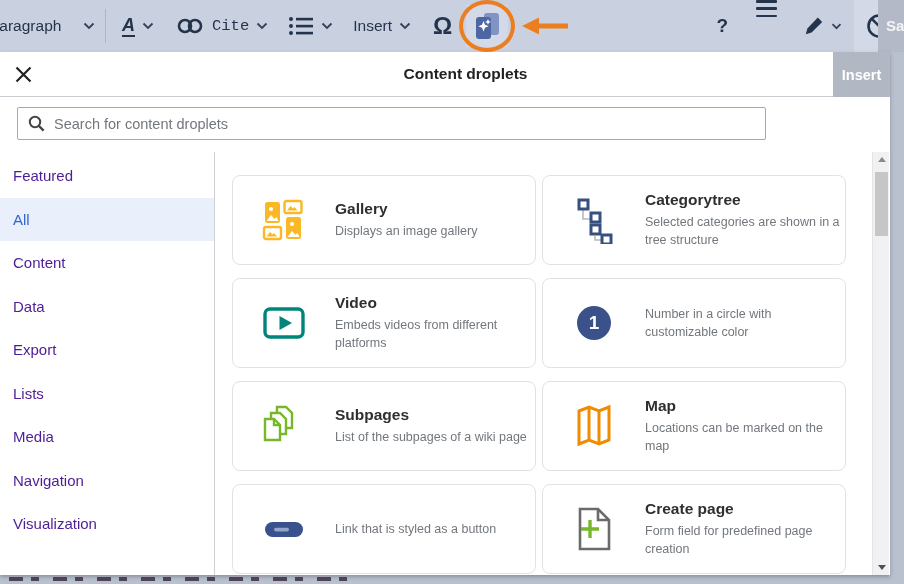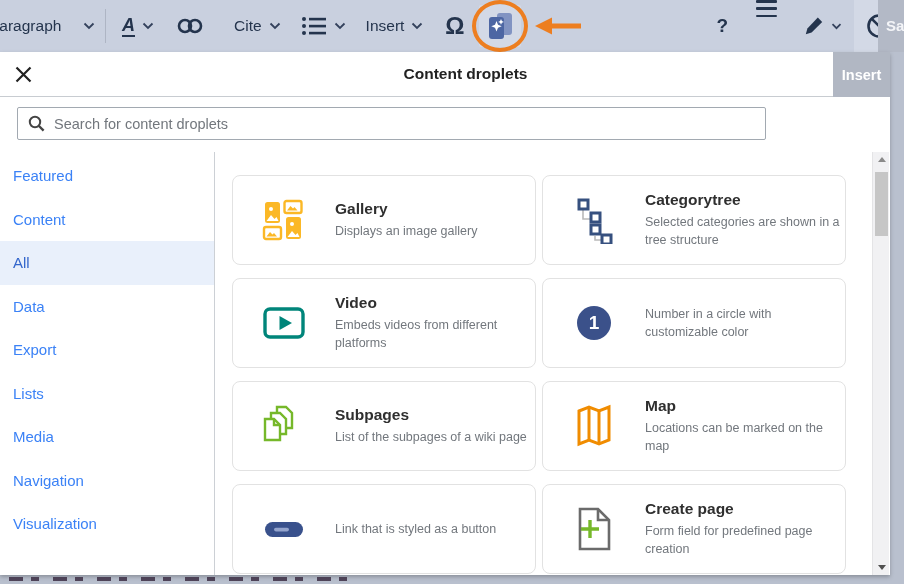--- a/index.html
+++ b/index.html
@@ -78,21 +78,21 @@
   .search-input {
     border:0; outline:0; flex:1; height:100%; font-size:14.5px;
     font-family:"Liberation Sans", sans-serif; color:#222; background:transparent;
   }
   .search-input::placeholder { color:#72777d; opacity:1; }
 
   .dlg-body { display:flex; height:423px; position:relative; }
   .sidebar { width:215px; flex:none; border-right:1px solid #ccd0d5; padding-top:2px; }
   .cat-item {
     height:43.5px; display:flex; align-items:center; padding-left:13px;
-    font-size:15px; color:#3b82f6; cursor:pointer;
+    font-size:15px; color:#4c1d95; cursor:pointer;
   }
   .cat-item.selected { background:var(--selected-bg,#e9f0fb); color:var(--link-blue,#3366cc); }
 
   .cards-area { position:relative; flex:1; overflow:hidden; }
   .cards-grid {
     position:absolute; left:17px; top:23px;
     display:grid; grid-template-columns:304px 304px; column-gap:6px; row-gap:13px;
   }
   .card {
     width:304px; height:90px; background:#fff; border:1px solid #e2e2e2;
@@ -144,21 +144,21 @@
     <svg class="chev" width="12" height="8">
         <path d="M1.5 1.5 L6 6 L10.5 1.5" stroke="#33415c" stroke-width="1.8" fill="none"></path>
       </svg>
   </div>
   <div class="tb-item" style="margin-left:14px;">
     <svg width="28" height="20" viewBox="0 0 28 20">
         <circle cx="9" cy="10" r="6" fill="none" stroke="#24344d" stroke-width="2.6"></circle>
         <circle cx="19" cy="10" r="6" fill="none" stroke="#24344d" stroke-width="2.6"></circle>
       </svg>
   </div>
-  <div class="tb-item" style="margin-left:22px;">
+  <div class="tb-item" style="margin-left:0;font-family:Liberation Mono, monospace;">
     <span>Cite</span>
     <svg class="chev" width="12" height="8">
         <path d="M1.5 1.5 L6 6 L10.5 1.5" stroke="#33415c" stroke-width="1.8" fill="none"></path>
       </svg>
   </div>
   <div class="tb-item" style="margin-left:12px;">
     <svg width="26" height="22" viewBox="0 0 26 22">
         <circle cx="3" cy="4" r="2" fill="#24344d"></circle>
         <circle cx="3" cy="11" r="2" fill="#24344d"></circle>
         <circle cx="3" cy="18" r="2" fill="#24344d"></circle>
@@ -247,26 +247,26 @@
       <input class="search-input" type="text" placeholder="Search for content droplets" style="">
     </div>
   </div>
 
   <div class="dlg-body">
     <div class="sidebar">
   <div class="cat-item">
           <span>Featured</span>
         </div>
 
-  <div class="cat-item">
-          <span>Content</span>
-        </div>
-
   <div class="cat-item selected">
           <span>All</span>
+        </div>
+
+  <div class="cat-item">
+          <span>Content</span>
         </div>
 
   <div class="cat-item">
           <span>Data</span>
         </div>
 
   <div class="cat-item">
           <span>Export</span>
         </div>
 

